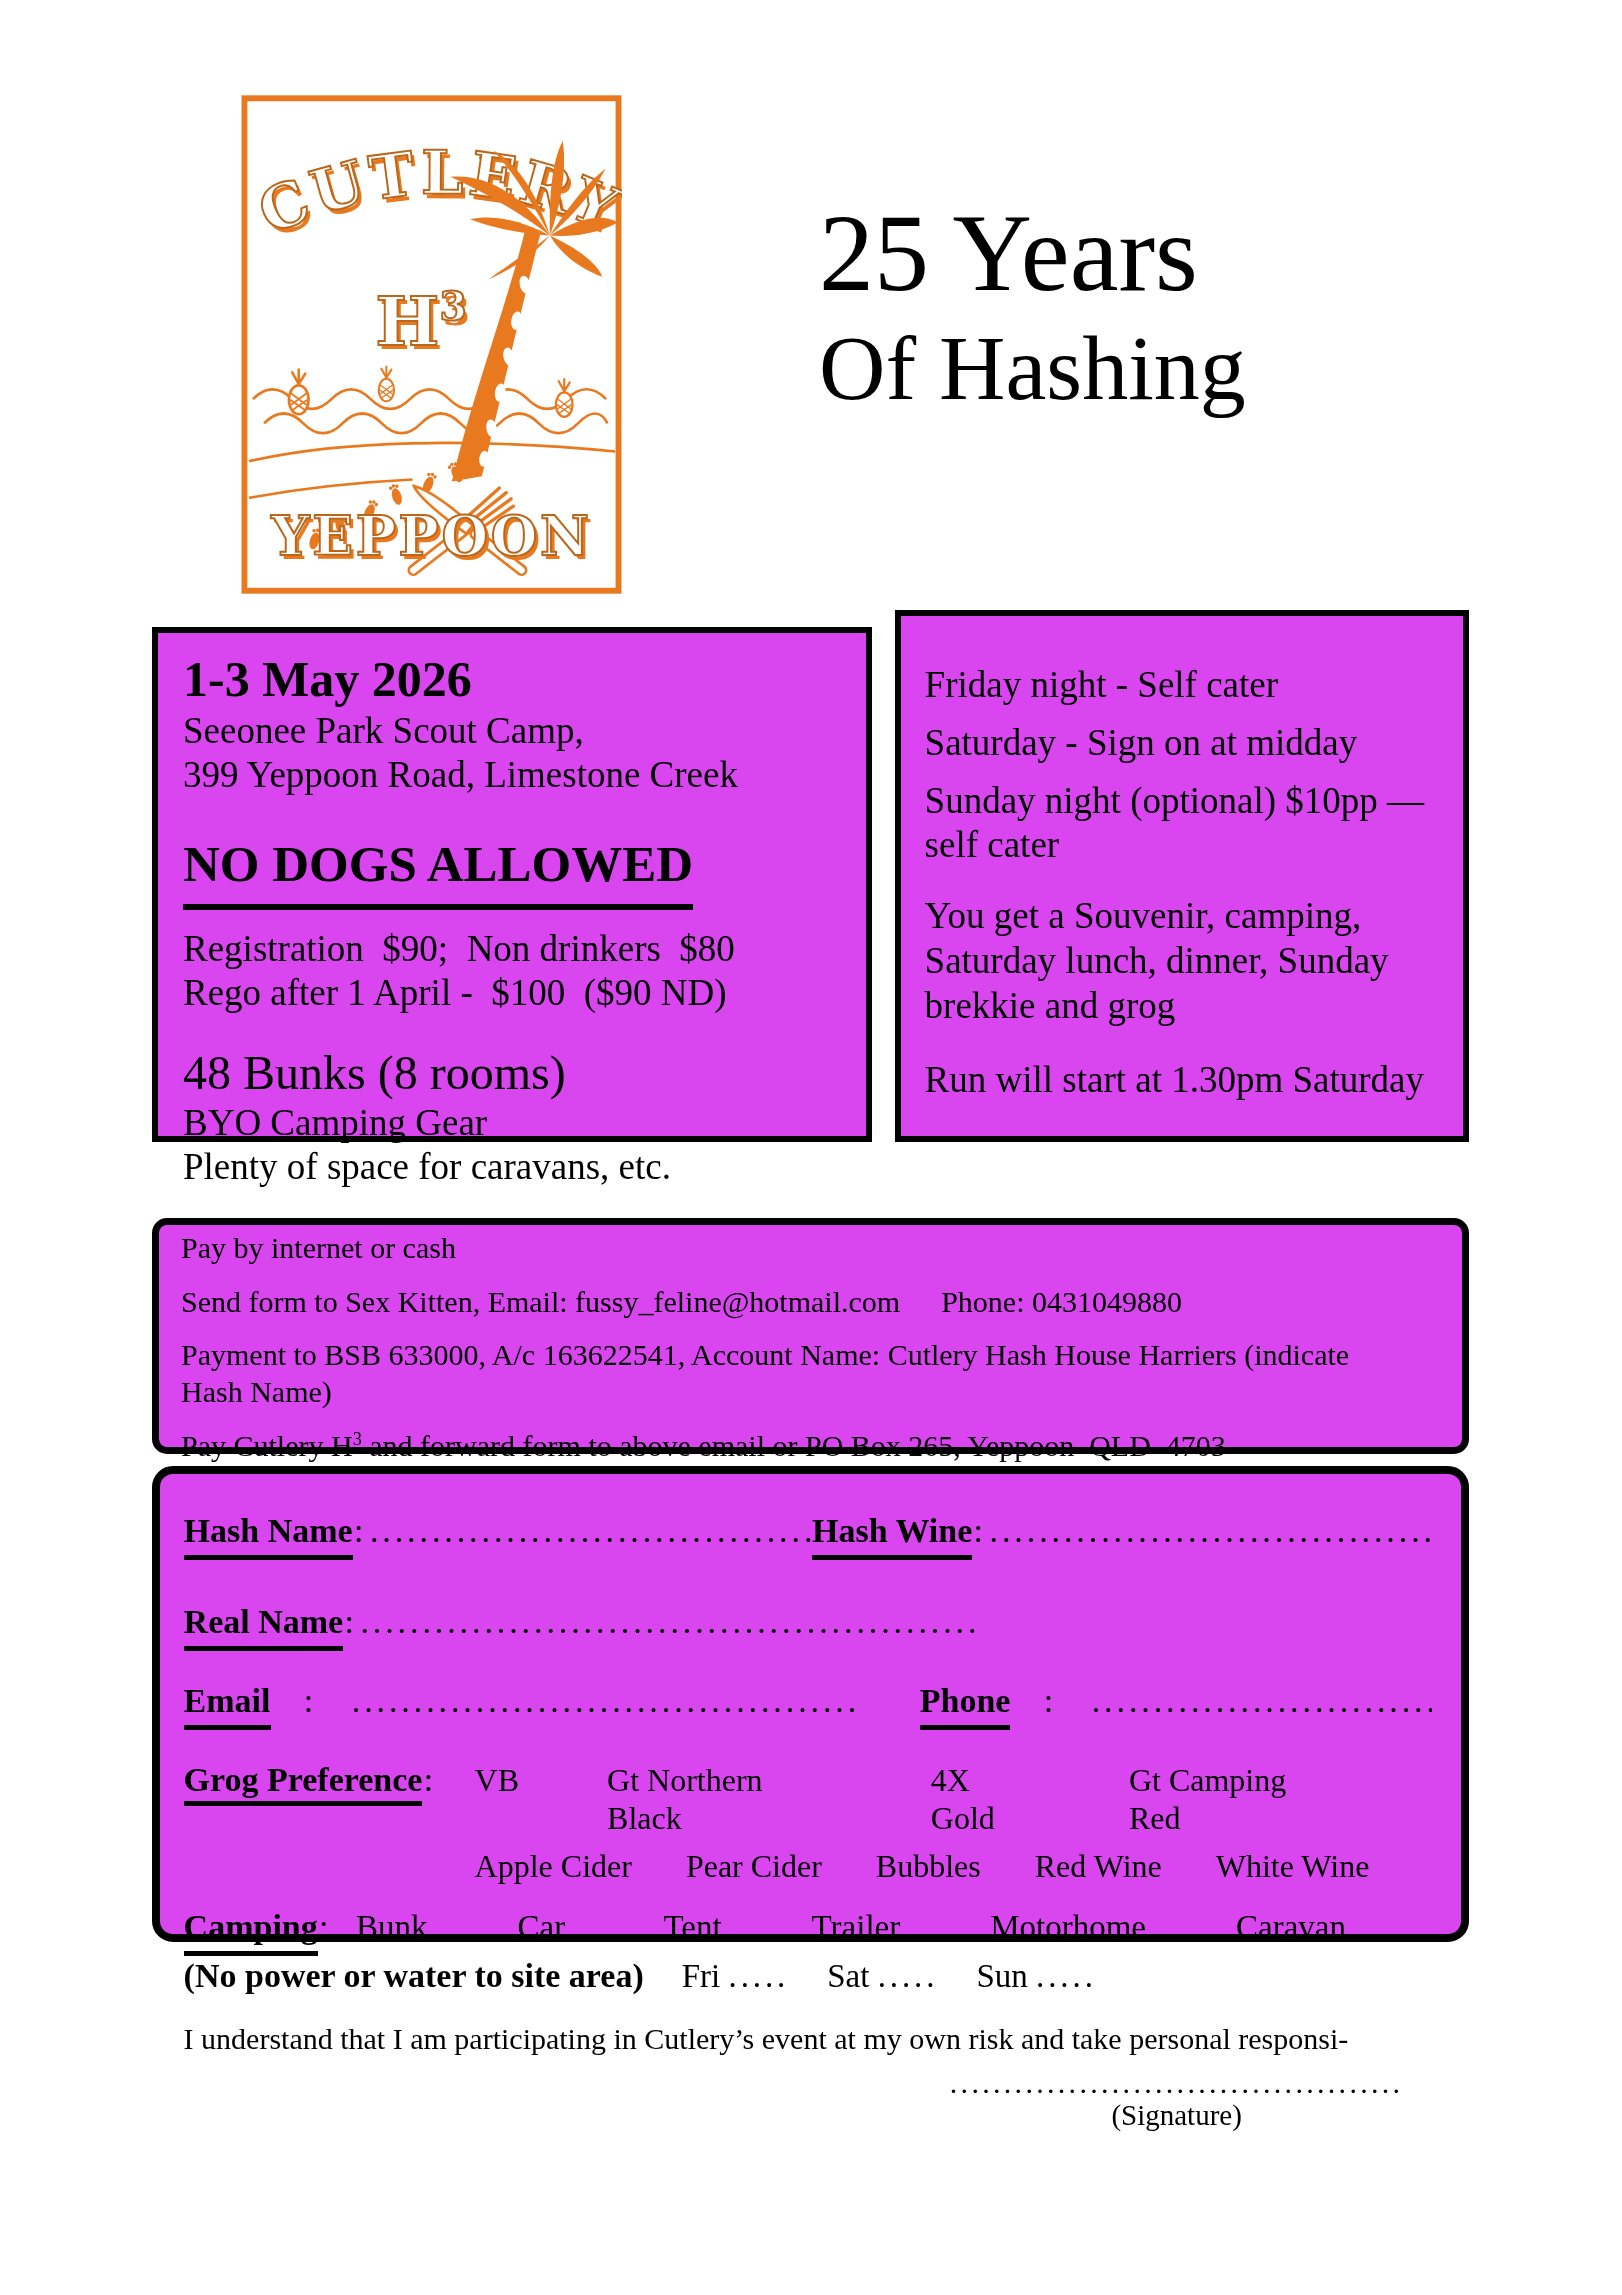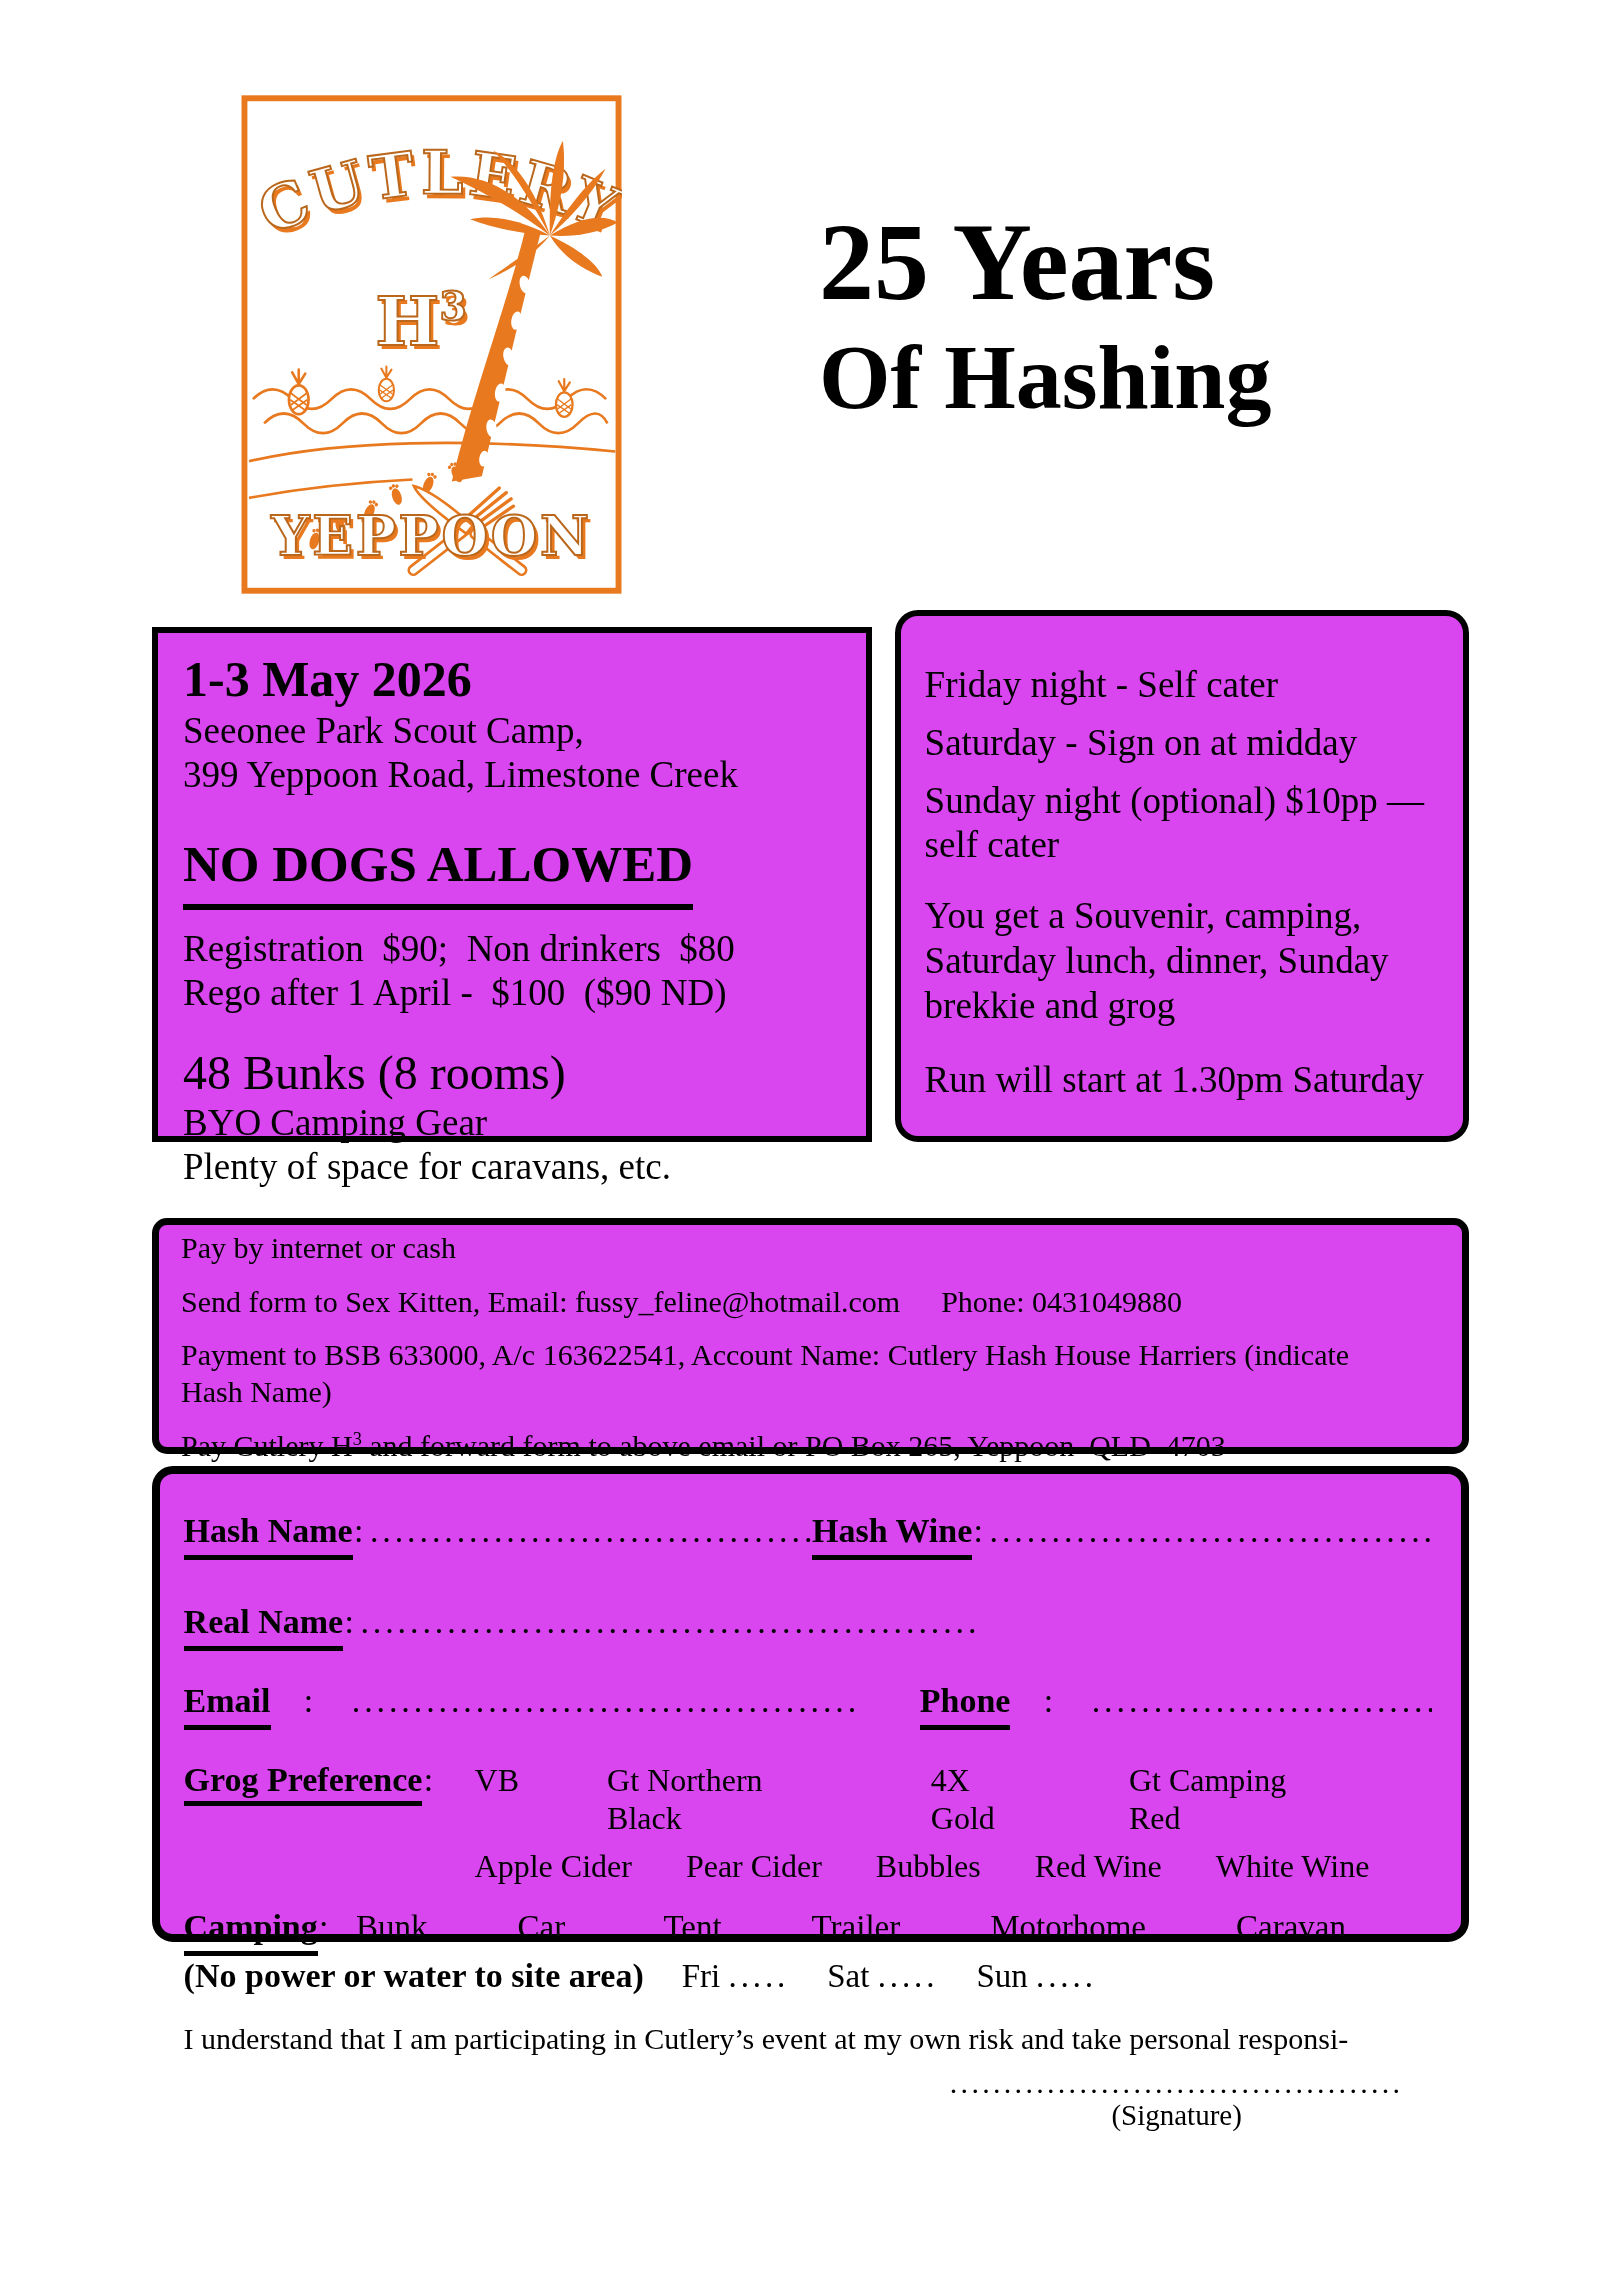--- a/index.html
+++ b/index.html
@@ -8,28 +8,28 @@
     font-family:"Liberation Serif","DejaVu Serif",serif;color:#000;overflow:hidden;
   }
   .t{white-space:pre-wrap;}
   .nw{white-space:pre;}
 
   
   .logo-box{position:absolute;left:241px;top:95px;width:381px;height:499px;}
   .logo-box svg{display:block;width:100%;height:100%;}
 
   
-  .title{position:absolute;left:819px;top:207px;font-weight:bold;line-height:1;}
+  .title{position:absolute;left:819px;top:198px;font-weight:normal;line-height:1;}
   .title .l1{font-size:110px;}
   .title .l2{font-size:92px;margin-top:14.4px;}
 
   
   .box{position:absolute;box-sizing:border-box;border:6.5px solid #000;background:#d946ef;}
   .event-box{left:152px;top:627px;width:720px;height:515px;padding:18.3px 9.2px 0 25px;}
-  .schedule-box{left:895px;top:610px;width:574px;height:532px;padding:47px 9.2px 0 23.6px;border-radius:23px;}
+  .schedule-box{left:895px;top:610px;width:574px;height:532px;padding:47px 9.2px 0 23.6px;}
   .payment-box{left:152px;top:1218px;width:1317px;height:236px;border-width:7.9px;padding:5.2px 6.5px 0 22px;border-radius:15px;}
   .form-box{left:152px;top:1466px;width:1317px;height:476px;border-width:8.5px;padding:37px 29.4px 0 23.6px;border-radius:21px;}
 
   
   .event-box .date{font-size:50px;font-weight:bold;line-height:1.15;}
   .body56{font-size:37px;line-height:1.2;}
   .no-dogs{margin-top:38px;font-size:51px;font-weight:bold;line-height:1.1;}
   .no-dogs span{border-bottom:6.5px solid #000;padding-bottom:12px;}
   .ev-prices{margin-top:35px;}
   .bunks{margin-top:30px;font-size:48px;line-height:1.15;}

